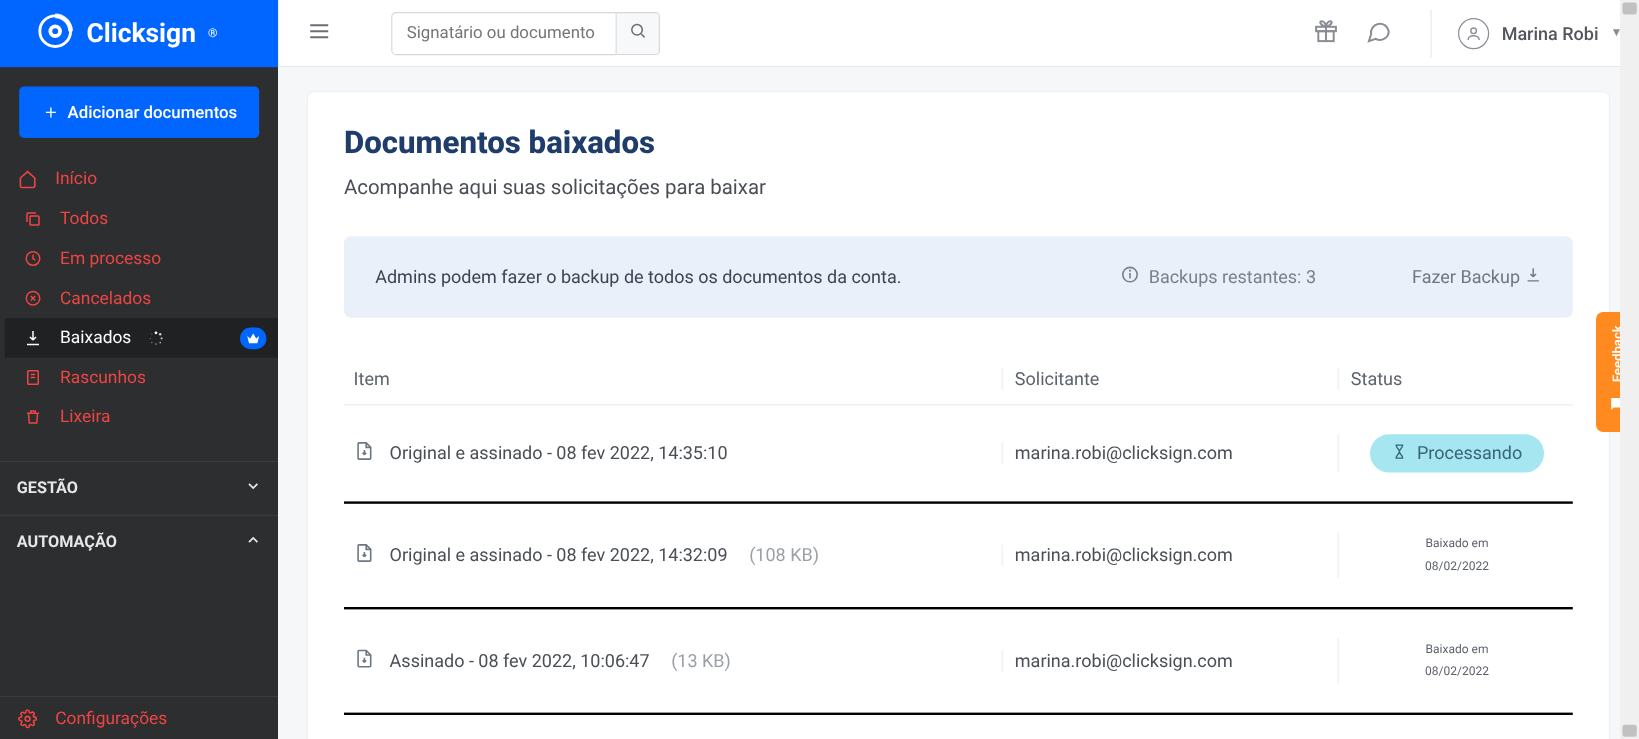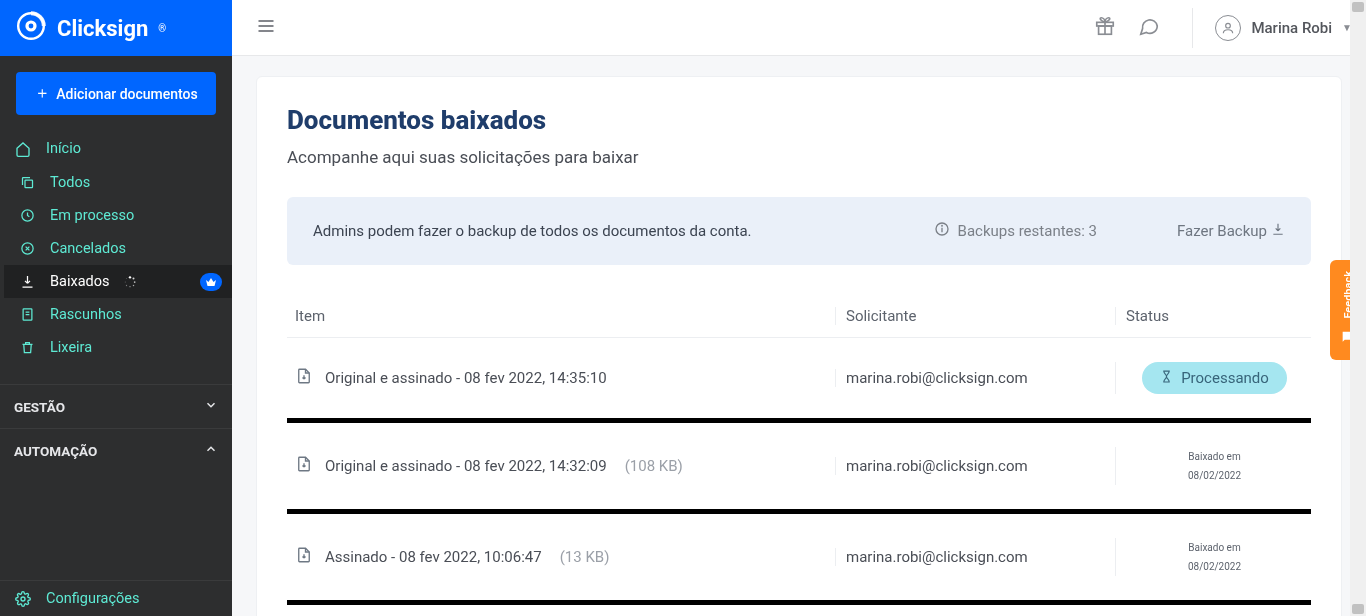--- a/index.html
+++ b/index.html
@@ -1,30 +1,30 @@
 <!DOCTYPE html>
 <html><head>
   <meta charset="utf-8">
   <style>
     * { margin: 0; padding: 0; box-sizing: border-box; font-family: -apple-system, BlinkMacSystemFont, "Segoe UI", Roboto, sans-serif; }
     body { width: 1366px; height: 616px; overflow: hidden; display: flex; background: #f5f6f8; }
     
     
     .sidebar { width: 232px; height: 616px; background: #2d2e2f; color: #b5b7bb; display: flex; flex-direction: column; flex-shrink: 0; }
-    .logo-bar { height: 56px; background: #0066ff; display: flex; align-items: center; padding: 0 15px; }
+    .logo-bar { height: 56px; background: #0066ff; display: flex; align-items: center; padding: 0 30px; }
     .logo-wrap { display: flex; align-items: center; gap: 10px; color: #fff; }
     .logo-wrap svg { width: 32px; height: 32px; }
     .logo-text { font-size: 22px; font-weight: 700; color: #fff; }
     .logo-r { font-size: 10px; vertical-align: super; }
     
     .add-doc-wrap { padding: 16px; }
     .add-doc-btn { width: 100%; background: #0066ff; color: #fff; border: none; padding: 11px 10px; border-radius: 4px; font-size: 14px; font-weight: 500; display: flex; align-items: center; justify-content: center; gap: 6px; cursor: pointer; }
     .plus { font-size: 16px; }
     
-    .nav-item { display: flex; align-items: center; gap: 14px; padding: 9px 14px; cursor: pointer; font-size: 14.5px; color: #5eead4; }
+    .nav-item { display: flex; align-items: center; gap: 14px; padding: 9px 14px; cursor: pointer; font-size: 14.5px; color: #ef4444; }
     .nav-item .ic { width: 18px; display: flex; align-items: center; justify-content: center; }
     .nav-item.active { background: #202122; color: #fff; position: relative; }
     .nav-item.active .badge-premium { position: absolute; right: 10px; background: #0066ff; width: 22px; height: 18px; border-radius: 9px; display: flex; align-items: center; justify-content: center; }
     .spinner-dots { display: inline-block; width: 14px; height: 14px; }
     
     .section-header { display: flex; align-items: center; justify-content: space-between; padding: 13px 14px; color: #e6e7ea; font-weight: 700; font-size: 13.5px; cursor: pointer; }
     .sub-list { padding-left: 4px; }
     .sub-list .nav-item { padding: 8px 14px; }
     
     .sidebar-bottom { margin-top: auto; }
@@ -56,21 +56,21 @@
     .backup-rem { color: #7b8088; display: flex; align-items: center; gap: 8px; margin-right: 80px; }
     .backup-link { color: #6e7681; display: flex; align-items: center; gap: 4px; cursor: pointer; }
     
     
     .tbl { width: 100%; }
     .tbl-head { display: flex; padding: 12px 8px; color: #5d636d; font-size: 15px; border-bottom: 1px solid #eceef1; }
     .col-item { flex: 0 0 540px; }
     .col-req { flex: 0 0 280px; border-left: 1px solid #eceef1; padding-left: 10px; }
     .col-status { flex: 1; border-left: 1px solid #eceef1; padding-left: 10px; }
     
-    .tbl-row { display: flex; align-items: center; padding: 24px 8px; border-bottom: 5px solid #000000; min-height: 82px; }
+    .tbl-row { display: flex; align-items: center; padding: 24px 8px; border-bottom: 2px solid #000000; min-height: 82px; }
     .row-item { display: flex; align-items: center; gap: 12px; color: #4a4e56; font-size: 15px; }
     .file-ic { color: #6e7884; }
     .item-name {}
     .item-size { color: #9ba0a8; margin-left: 6px; }
     
     .row-req { color: #4a4e56; font-size: 15px; }
     
     .row-status { display: flex; align-items: center; justify-content: center; flex-direction: column; }
     .pill { background: #a5e6f0; color: #38657a; border-radius: 18px; padding: 7px 18px; display: inline-flex; align-items: center; gap: 8px; font-size: 15px; }
     .status-text { color: #5d636d; text-align: center; font-size: 10px; line-height: 1.9; }
@@ -222,20 +222,29 @@
 <div class="main">
 
   <div class="topbar">
     <span class="hamburger">
       <svg width="20" height="20" viewBox="0 0 24 24" fill="none" stroke="currentColor" stroke-width="2">
           <line x1="3" y1="6" x2="21" y2="6"></line>
           <line x1="3" y1="12" x2="21" y2="12"></line>
           <line x1="3" y1="18" x2="21" y2="18"></line>
         </svg>
     </span>
+    <div class="search-wrap">
+      <input class="search-input" placeholder="Signatário ou documento" style="">
+      <button class="search-btn">
+        <span><svg width="15" height="15" viewBox="0 0 24 24" fill="none" stroke="currentColor" stroke-width="2">
+              <circle cx="11" cy="11" r="7"></circle>
+              <line x1="21" y1="21" x2="16.65" y2="16.65"></line>
+            </svg></span>
+      </button>
+    </div>
     <div class="topbar-right">
       <span class="topbar-icon">
         <svg width="22" height="22" viewBox="0 0 24 24" fill="none" stroke="currentColor" stroke-width="1.8">
             <rect x="3" y="8" width="18" height="4"></rect>
             <rect x="5" y="12" width="14" height="9"></rect>
             <line x1="12" y1="8" x2="12" y2="21"></line>
             <path d="M12 8c0-3 2-5 4-5s2 3-4 5zM12 8c0-3-2-5-4-5s-2 3 4 5z"></path>
           </svg>
       </span>
       <span class="topbar-icon">

